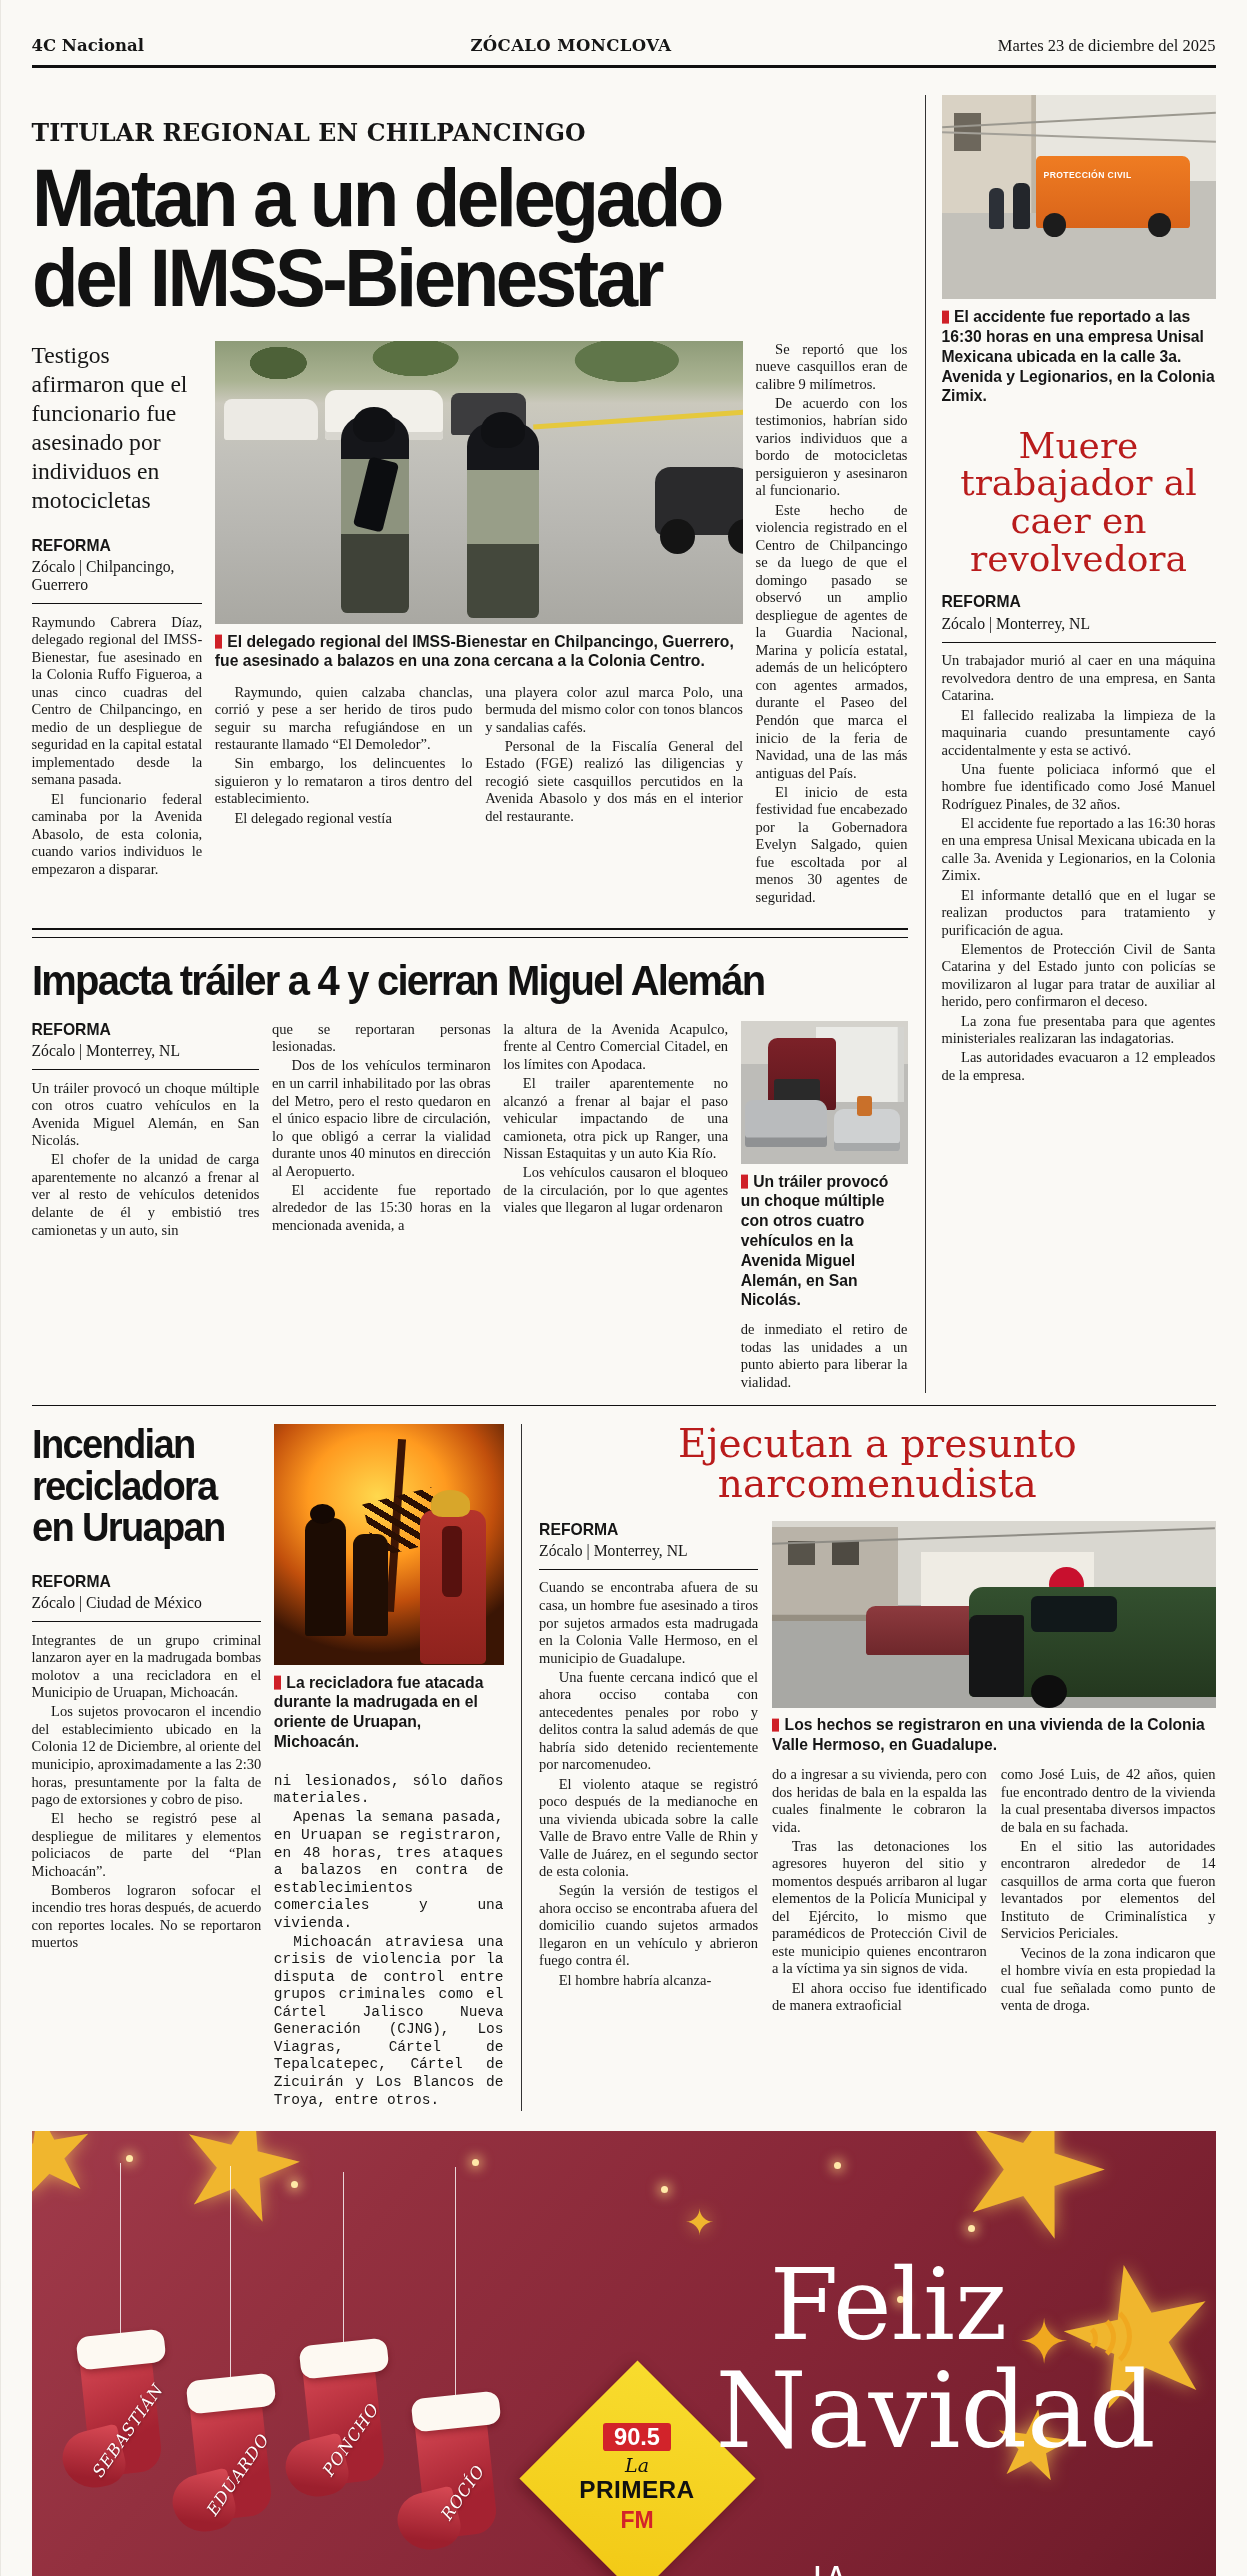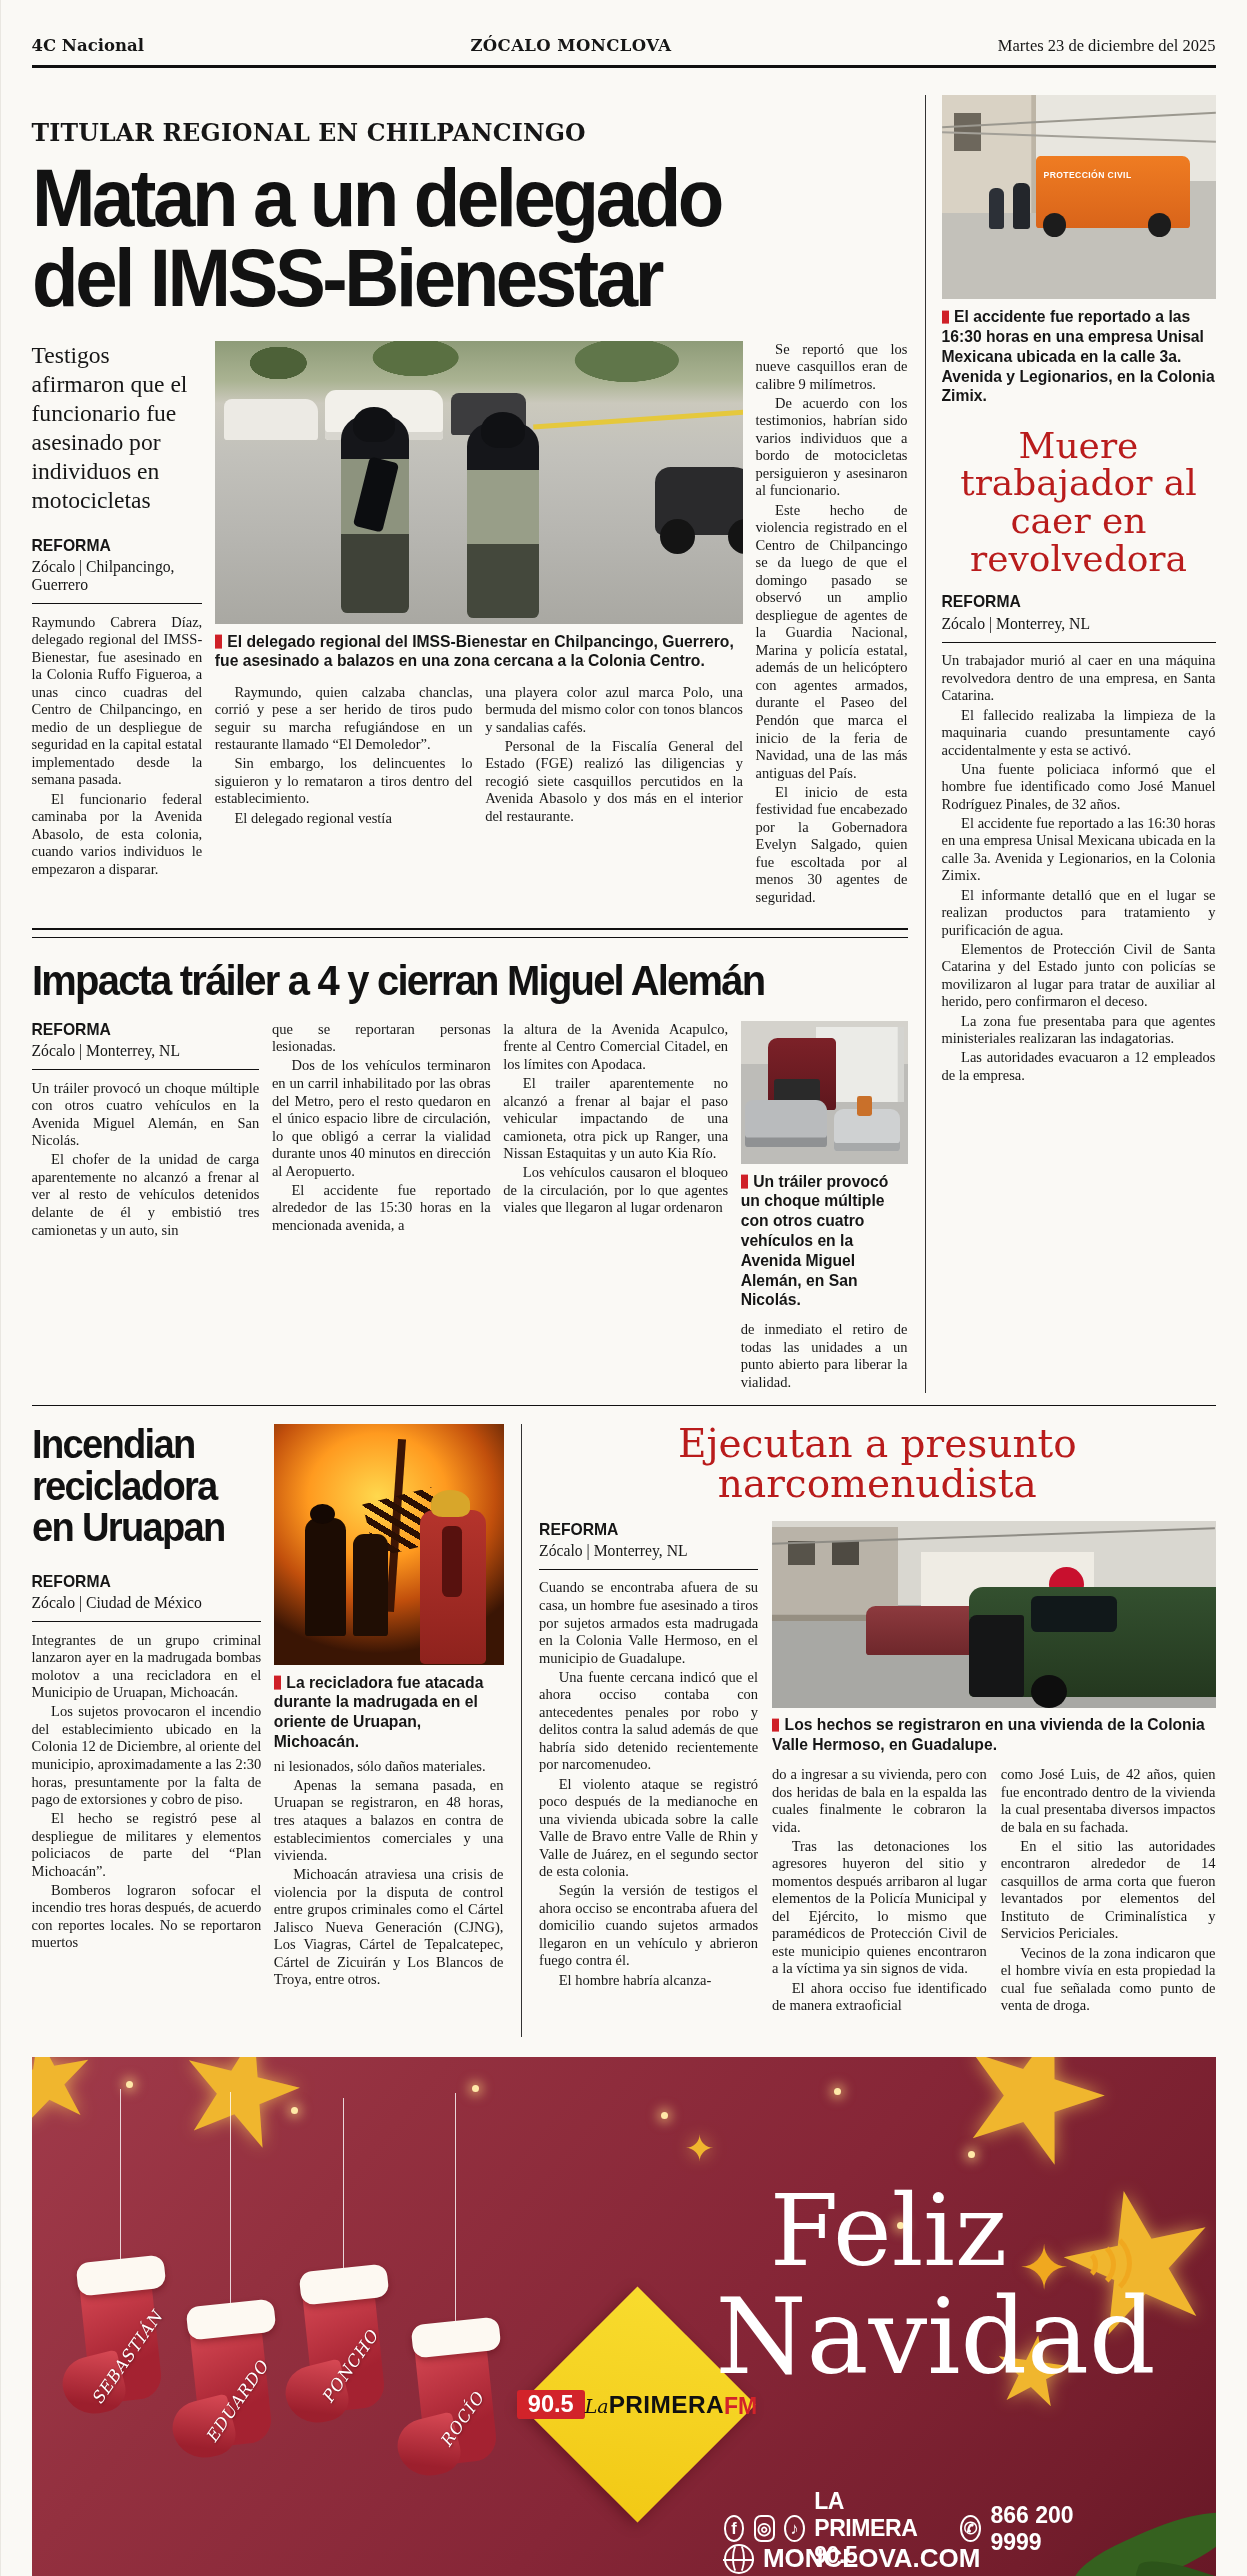--- a/index.html
+++ b/index.html
@@ -72,21 +72,21 @@
   .s-toe{position:absolute;top:102px;left:-12.6px;width:61px;height:58px;border-radius:50% 10% 40% 60%;
      background:linear-gradient(200deg,#d84a55,#9c1f2d 75%);transform:rotate(-14deg);}
   .s-cuff{position:absolute;top:4.7px;left:1.6px;width:88px;height:33px;border-radius:12.6px;background:#fdf9f2;
      box-shadow:0 3.1px 6.3px rgba(90,10,20,.45);transform:rotate(-6deg);}
   .s-name{position:absolute;top:93px;left:-6.3px;width:118px;text-align:center;color:#fff;
      font-family:"DejaVu Serif",serif;font-style:italic;font-size:16.5px;letter-spacing:0.8px;
      transform:rotate(-55deg);text-shadow:0 0.8px 2.4px rgba(60,0,10,.6);}
   .diamond{position:absolute;left:522px;top:264px;width:167px;height:167px;}
   .d-bg{position:absolute;inset:0;background:linear-gradient(145deg,#f8dc2e,#f2c915);transform:rotate(45deg);
      box-shadow:0 4.7px 14px rgba(60,0,10,.4);}
-  .d-in{position:absolute;inset:0;display:flex;flex-direction:row;align-items:center;justify-content:center;
+  .d-in{position:absolute;inset:0;display:flex;flex-direction:column;align-items:center;justify-content:center;
      font-family:"Liberation Sans",sans-serif;text-align:right;}
   .d-freq{color:#fff;background:#d2232a;font-weight:bold;font-size:23.6px;padding:0.8px 11px;border-radius:3.1px;}
   .d-la{color:#111;font-family:"DejaVu Serif",serif;font-style:italic;font-size:19px;margin-top:3.1px;}
   .d-name{color:#111;font-weight:bold;font-size:24.4px;letter-spacing:0.4px;}
   .d-fm{color:#d2232a;font-weight:bold;font-size:23px;margin-top:3px;}
   .ad-title{position:absolute;left:684px;top:124px;width:346px;text-align:center;color:#fff;
      font-family:"DejaVu Serif",serif;}
   .ad-t1{font-size:99px;line-height:1;}
   .ad-t2{font-size:104px;line-height:1;margin-top:4.7px;}
   .starwave{position:absolute;left:987px;top:161px;width:110px;height:94px;}
@@ -292,21 +292,21 @@
           <div style="left:31px;top:94px;width:41px;height:118px;background:#1c0c03;border-radius:12.6px 12.6px 3.1px 3.1px;"></div>
           <div style="left:36px;top:80px;width:25px;height:20.4px;background:#140803;border-radius:50%;"></div>
           <div style="left:79px;top:110px;width:35px;height:102px;background:#200e04;border-radius:11px 11px 3.1px 3.1px;"></div>
           <div style="left:146px;top:86px;width:66px;height:154px;background:linear-gradient(#b5342c,#8e221d);border-radius:14px 14px 4.7px 4.7px;"></div>
           <div style="left:157px;top:66px;width:39px;height:27px;background:#d8a62a;border-radius:50% 50% 30% 30%;"></div>
           <div style="left:168px;top:102px;width:20.4px;height:71px;background:#57110e;border-radius:6.3px;"></div>
         </div>
         <p class="cap">
           <span class="capmark"></span><span>La recicladora fue atacada durante la madrugada en el oriente de Uruapan, Michoacán.</span>
         </p>
-        <div class="body" style="margin-top:6px;">
+        <div class="body" style="margin-top:21px;font-family:Liberation Mono, monospace;">
           <p class="noind">ni lesionados, sólo daños materiales.</p>
           <p>Apenas la semana pasada, en Uruapan se registraron, en 48 horas, tres ataques a balazos en contra de establecimientos comerciales y una vivienda.</p>
           <p>Michoacán atraviesa una crisis de violencia por la disputa de control entre grupos criminales como el Cártel Jalisco Nueva Generación (CJNG), Los Viagras, Cártel de Tepalcatepec, Cártel de Zicuirán y Los Blancos de Troya, entre otros.</p>
         </div>
       </div>
     </div>
 
     <div class="vdiv"></div>
 
     <div class="exec-block">

